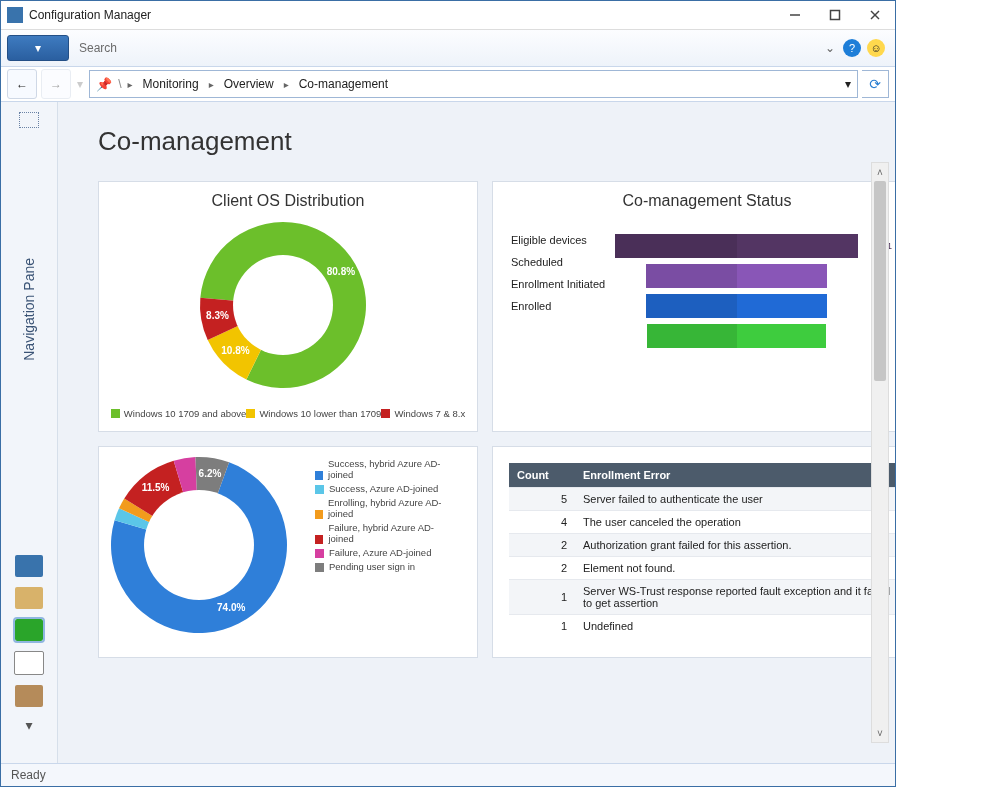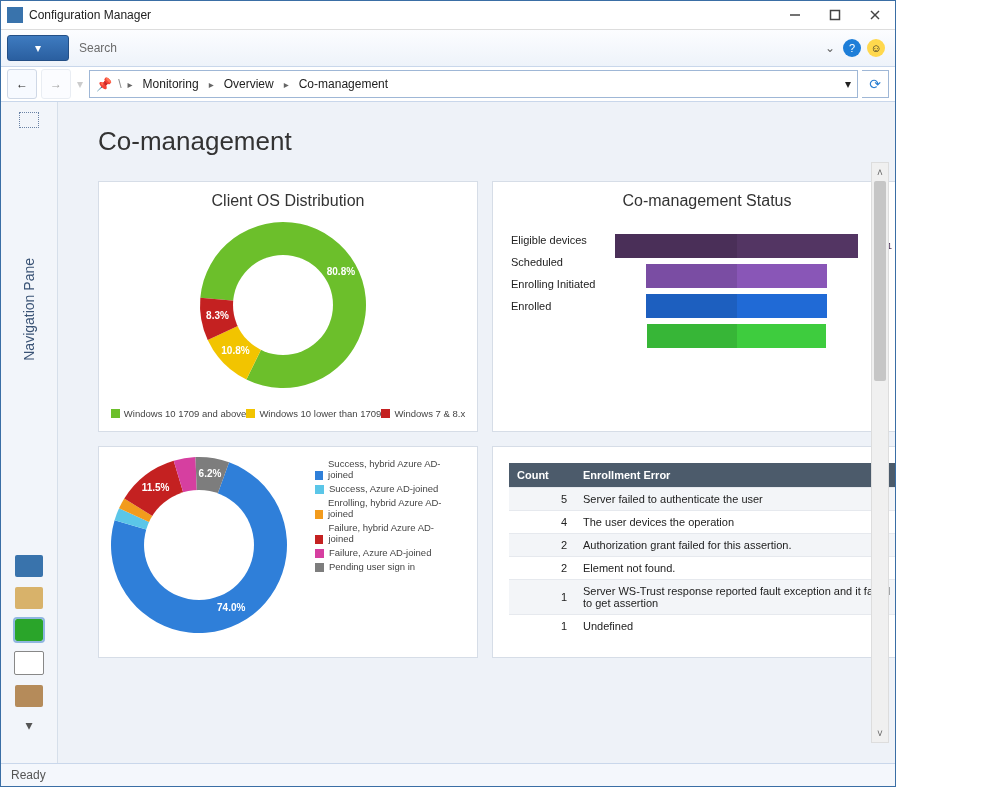--- a/index.html
+++ b/index.html
@@ -158,21 +158,21 @@
               <span class="item"><span class="sw" style="background:#c42121"></span>Windows 7 &amp; 8.x</span>
             </div>
       </div>
 
       <div class="card">
         <h3>Co-management Status</h3>
         <div class="funnel" id="funnel">
           <div class="labels" id="funnel-labels">
                 <div>Eligible devices</div>
                 <div>Scheduled</div>
-                <div>Enrolling Initiated</div>
+                <div>Enrollment Initiated</div>
                 <div>Enrolled</div>
               </div>
           <div class="bars" id="funnel-bars">
                 <div class="row">
        <div style="flex:1;display:flex;justify-content:center">
                     <div class="bar" style="width:100%;">
                       <div class="half" style="background:#4a2f58"></div>
                       <div class="half" style="background:#4a2f58;filter:brightness(1.12)"></div>
                     </div>
                   </div>
@@ -242,21 +242,21 @@
             <th>Enrollment Error</th>
           </tr>
               </thead>
           <tbody id="error-tbody">
                 <tr>
                   <td style="text-align:right;width:50px">5</td>
                   <td>Server failed to authenticate the user</td>
                 </tr>
                 <tr>
                   <td style="text-align:right;width:50px">4</td>
-                  <td>The user devices the operation</td>
+                  <td>The user canceled the operation</td>
                 </tr>
                 <tr>
                   <td style="text-align:right;width:50px">2</td>
                   <td>Authorization grant failed for this assertion.</td>
                 </tr>
                 <tr>
                   <td style="text-align:right;width:50px">2</td>
                   <td>Element not found.</td>
                 </tr>
                 <tr>

